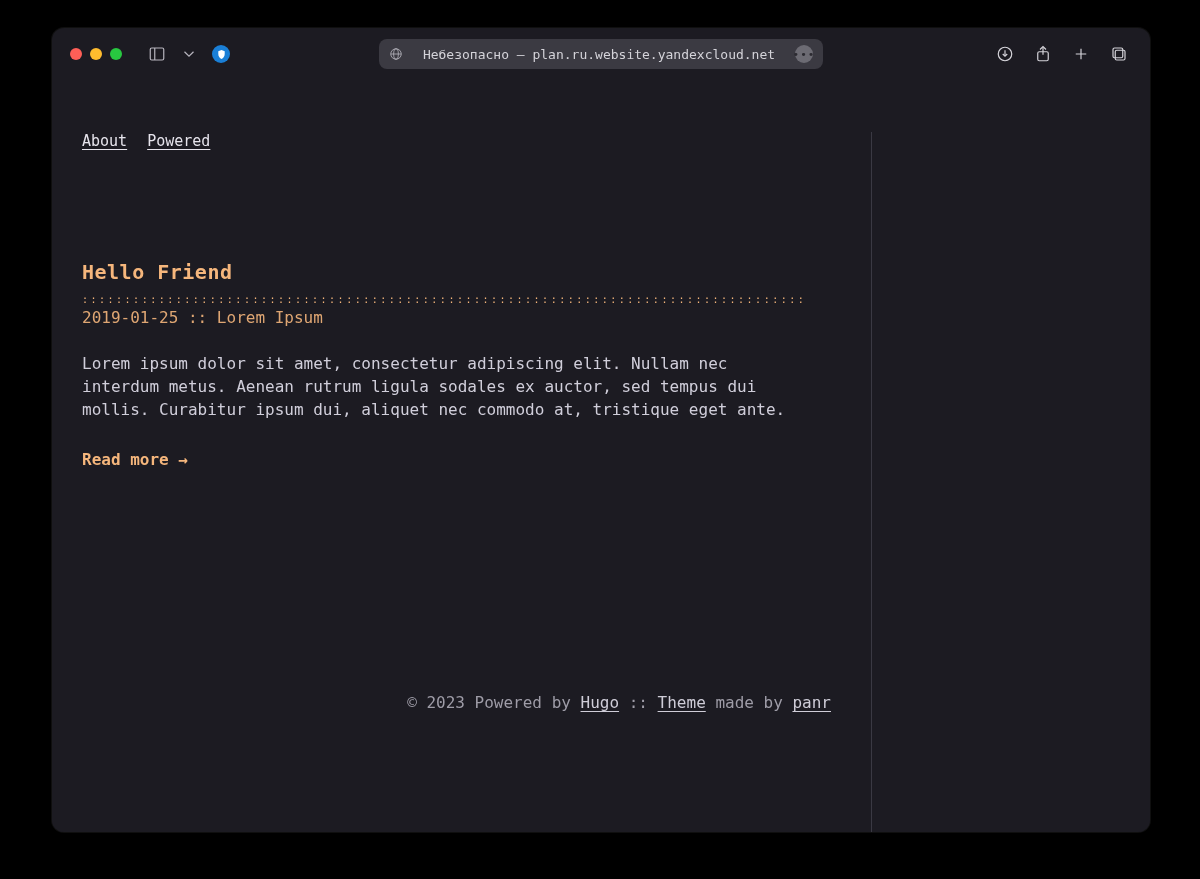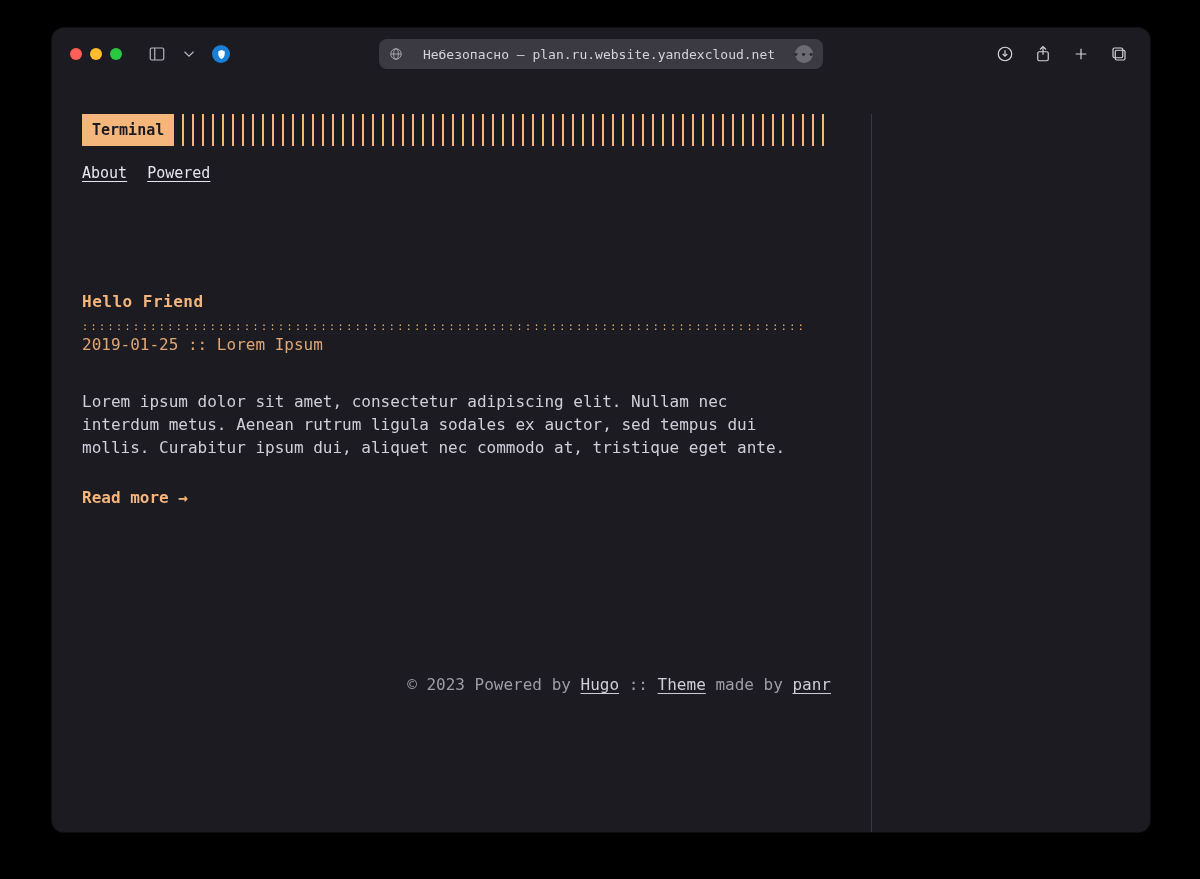--- a/index.html
+++ b/index.html
@@ -99,37 +99,37 @@
 .nav a {
   color:#e6e4ec;
   font-size:15px;
   text-decoration:underline;
   text-underline-offset:3px;
 }
 
 .post { margin-top:110px; }
 .post-title {
   color:#f5b67c;
-  font-size:16px;
+  font-size:20px;
   font-weight:700;
   letter-spacing:0.5px;
 }
 .post-divider {
   margin-top:10px;
   height:10px;
   width:720px;
   overflow:hidden;
   color:#f5b67c;
   font-size:10px;
   letter-spacing:2.5px;
   white-space:nowrap;
 }
 .meta { margin-top:4px; color:#f5b67c; font-size:16px; opacity:0.9; }
 .excerpt {
-  margin-top:36px;
+  margin-top:25px;
   color:#d0ceda;
   font-size:16px;
   line-height:1.45;
   max-width:720px;
 }
 .readmore {
   margin-top:28px;
   display:inline-block;
   color:#f5b67c;
   font-size:16px;
@@ -214,24 +214,20 @@
             <rect x="7" y="7" width="13" height="13" rx="2"></rect>
             <rect x="4" y="4" width="13" height="13" rx="2"></rect>
           </svg>
       </span>
     </div>
   </div>
 
   <div class="viewport">
     <div class="content-col">
 
-      <div class="logo-row">
-        <a class="logo">Terminal</a>
-        <div class="stripes"></div>
-      </div>
 
       <nav class="nav">
         <a>About</a>
         <a>Powered</a>
       </nav>
 
       <article class="post">
         <h1 class="post-title">Hello Friend</h1>
         <div class="post-divider">::::::::::::::::::::::::::::::::::::::::::::::::::::::::::::::::::::::::::::::::::::::::::::::::::::::::::::::::::::::::::::::::::::::::::::::::::::::::::::::::::::::::::::::::::::::::::::::::::::::::</div>
         <div class="meta">

